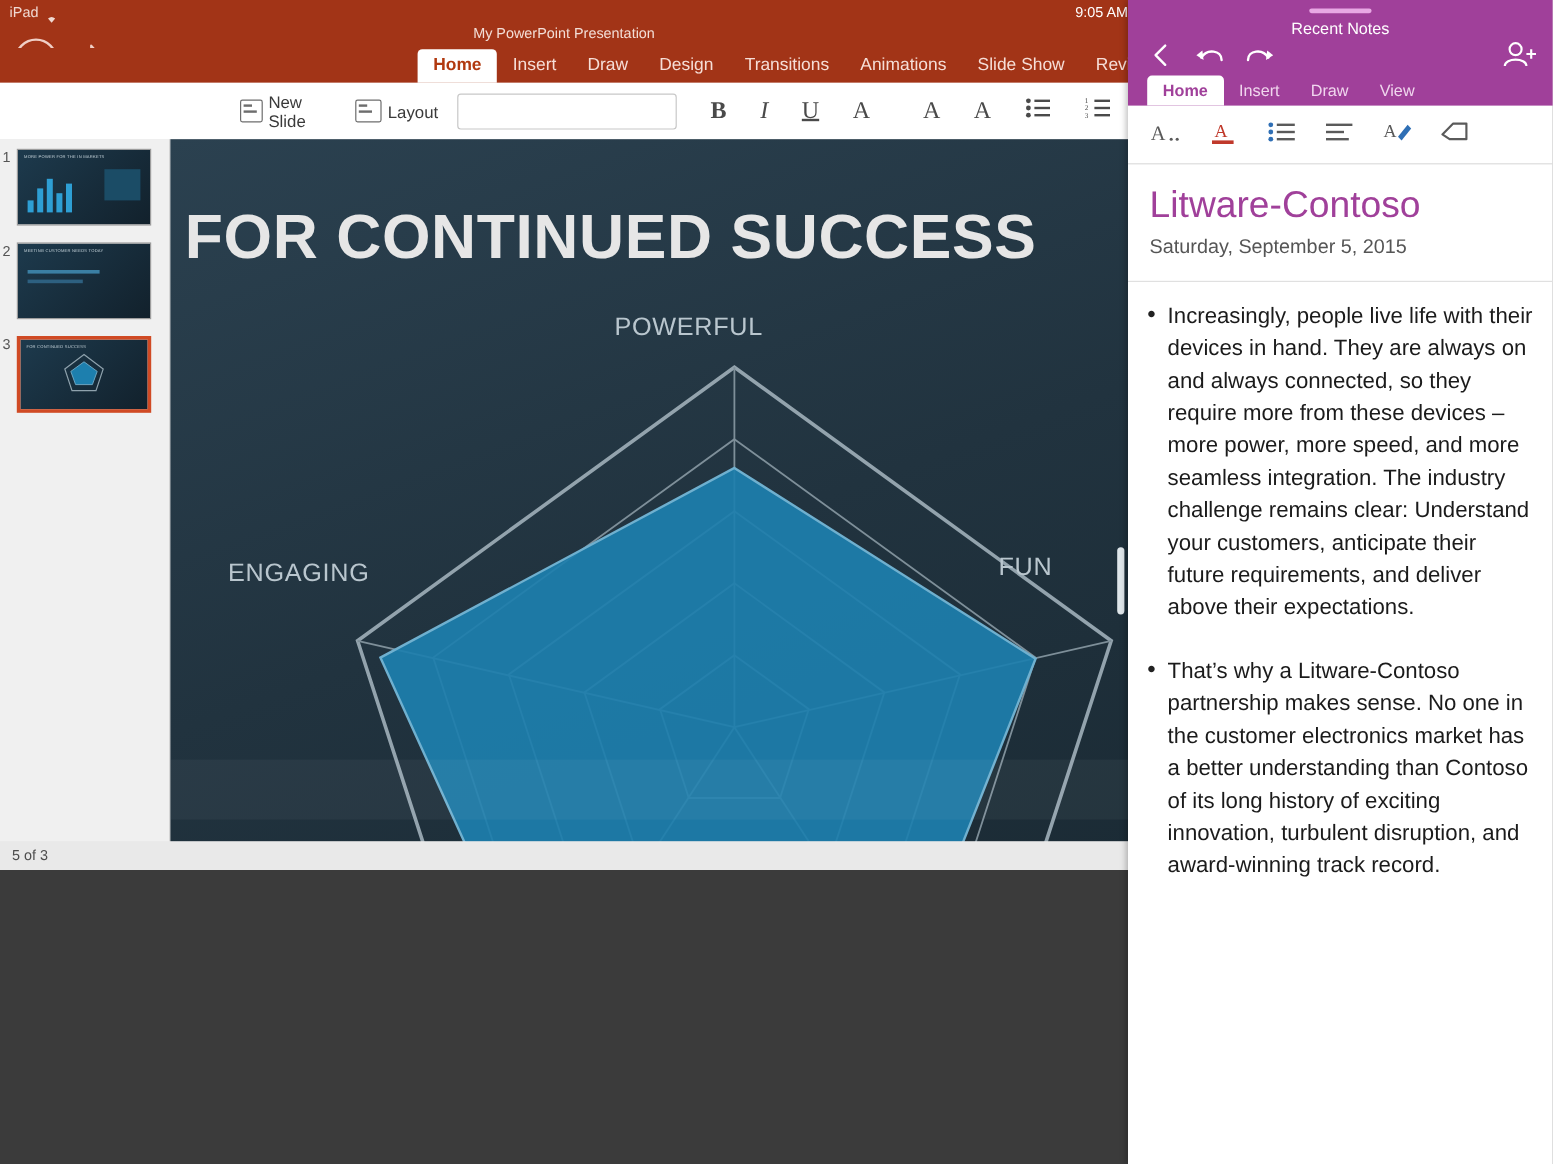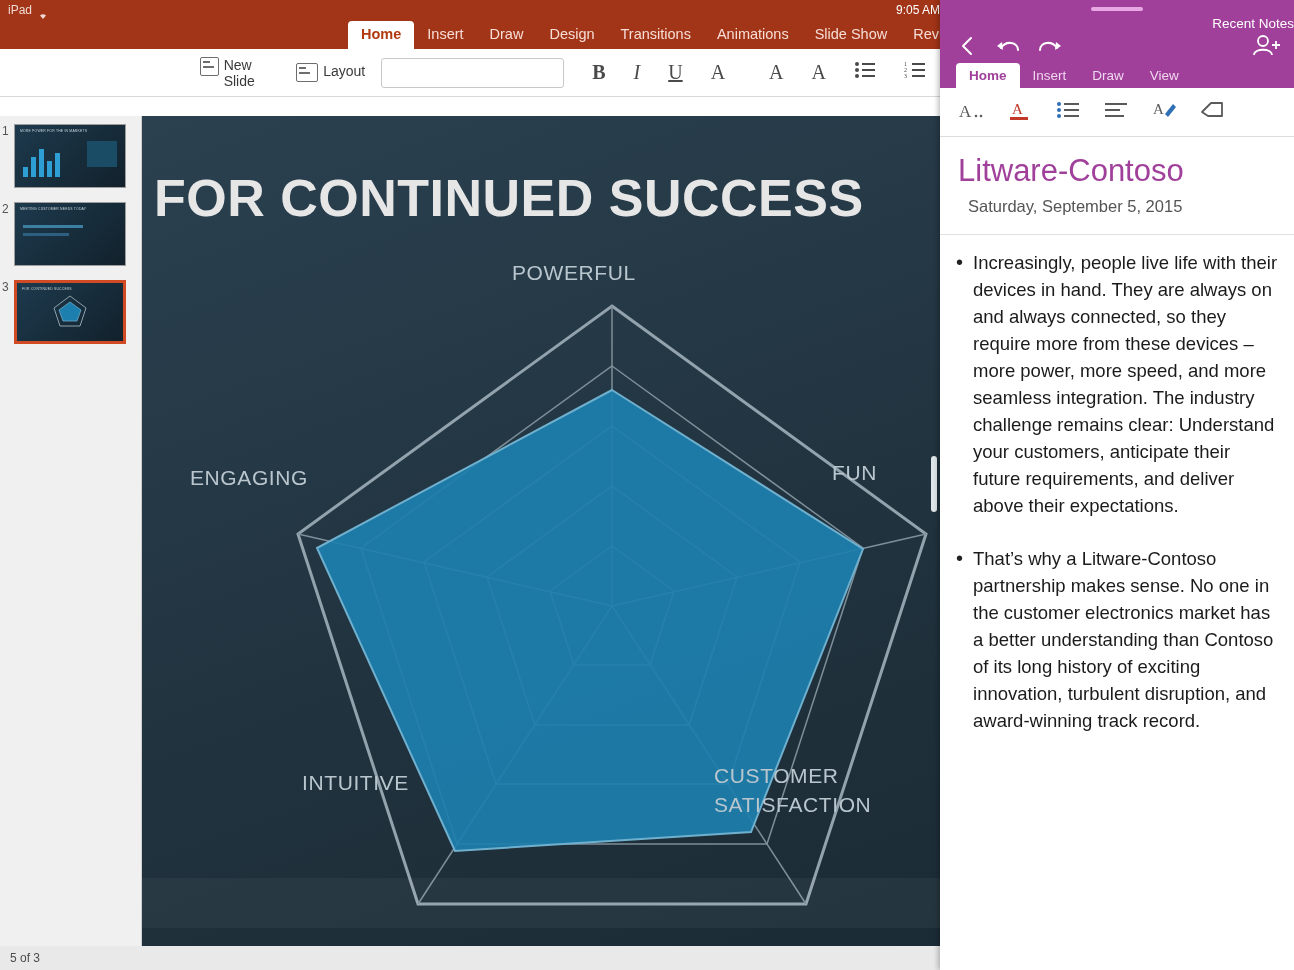--- a/index.html
+++ b/index.html
@@ -5,21 +5,21 @@
   html,body{margin:0;padding:0;}
   body{
     width:1294px;height:970px;overflow:hidden;
     font-family:"Liberation Sans",sans-serif;
     background:#3b3b3b;
     position:relative;
     -webkit-font-smoothing:antialiased;
   }
   
   #ppt{
-    position:absolute;left:0;top:0;width:940px;height:970px;
+    position:absolute;left:0;top:0;width:940px;height:725px;
     background:#fff;overflow:hidden;
   }
   .status-bar{
     position:relative;height:20px;background:#a23417;color:#f0d9d2;
     font-size:12px;line-height:20px;
   }
   .status-left{position:absolute;left:8px;top:0;display:flex;align-items:center;gap:5px;}
   .wifi{display:inline-block;width:12px;height:10px;position:relative;top:1px;}
   .status-center{position:absolute;left:0;right:0;text-align:right;font-size:12px;color:#fff;}
   .ppt-title{
@@ -32,21 +32,21 @@
   }
   .tab{
     color:#f6ded7;font-size:14.5px;padding:4px 13px 6px 13px;border-radius:4px 4px 0 0;
     line-height:18px;white-space:nowrap;
   }
   .tab.active{background:#fff;color:#b1390f;font-weight:bold;}
   .ribbon-bar{
     background:#fff;height:47px;display:flex;align-items:center;gap:0;
     border-bottom:1px solid #d7d7d7;position:relative;
   }
-  .rb-item{display:flex;gap:5px;font-size:14px;color:#3a3a3a;padding:0 10px;}
+  .rb-item{display:flex;align-items:center;gap:5px;font-size:14px;color:#3a3a3a;padding:0 10px;}
   .rb-icon{width:20px;height:17px;border:1.6px solid #6d6d6d;border-radius:2px;display:inline-block;position:relative;}
   .rb-icon:before{content:"";position:absolute;left:2px;top:3px;width:7px;height:2px;background:#6d6d6d;}
   .rb-icon:after{content:"";position:absolute;left:2px;top:8px;width:11px;height:2px;background:#6d6d6d;}
   .font-box{
     width:190px;height:26px;border:1px solid #c8c8c8;border-radius:3px;margin-left:6px;background:#fff;
   }
   .fmt{font-size:20px;color:#4a4a4a;padding:0 14px;font-family:"Liberation Serif",serif;}
   .editor{
     position:absolute;left:0;top:116px;right:0;bottom:0;background:#e9e9e9;
   }
@@ -86,30 +86,30 @@
   }
   
   .r-label{position:absolute;color:#b9c6ce;font-size:21px;letter-spacing:.6px;}
   
   #note{
     position:absolute;left:940px;top:0;width:354px;height:970px;background:#fff;overflow:hidden;
     box-shadow:-2px 0 5px rgba(0,0,0,.25);
   }
   .n-head{background:#a0409a;height:88px;position:relative;}
   .n-handle{position:absolute;left:50%;transform:translateX(-50%);top:7px;width:52px;height:4px;border-radius:2px;background:#e8a8e4;}
-  .n-recent{position:absolute;left:0;right:0;top:16px;text-align:right;color:#fff;font-size:13.5px;}
+  .n-recent{position:absolute;left:0;right:0;top:16px;text-align:center;color:#fff;font-size:13.5px;}
   .n-icons{position:absolute;top:33px;left:0;right:0;height:32px;}
   .n-ico{position:absolute;color:#fff;}
   .n-tabs{position:absolute;bottom:0;left:16px;display:flex;align-items:flex-end;gap:0;}
   .n-tab{color:#f0d6ee;font-size:13.5px;padding:5px 13px;border-radius:4px 4px 0 0;}
   .n-tab.active{background:#fff;color:#a0409a;font-weight:bold;}
   .n-toolbar{height:48px;border-bottom:1px solid #dcdcdc;display:flex;align-items:center;gap:0;padding-left:8px;}
   .n-tool{width:48px;text-align:center;color:#5a5a5a;font-size:17px;}
   .n-title{color:#a0409a;font-size:31px;padding:16px 18px 0 18px;}
-  .n-date{color:#555;font-size:16.5px;padding:8px 18px 0 28px;}
+  .n-date{color:#555;font-size:16.5px;padding:8px 18px 0 18px;}
   .n-sep{height:1px;background:#e0e0e0;margin:18px 0 0 0;}
   .n-body{padding:14px 16px 0 16px;}
   .n-bullet{display:flex;gap:10px;margin-bottom:26px;}
   .n-dot{font-size:20px;line-height:26px;color:#222;}
   .n-text{font-size:18.5px;line-height:27px;color:#1b1b1b;}
 </style>
 </head>
 <body>
 
 <div id="ppt">
@@ -119,20 +119,21 @@
       <span>iPad</span>
       <span class="wifi">
         <svg width="12" height="10" viewBox="0 0 12 10">
             <path d="M6 9 L3 5.5 A4.5 4.5 0 0 1 9 5.5 Z" fill="#f0d9d2"></path>
           </svg>
       </span>
     </div>
     <div class="status-center">9:05 AM</div>
   </div>
 
+  <div class="ppt-title">My PowerPoint Presentation</div>
 
   <div style="position:absolute;left:10px;top:24px;width:330px;height:64px;">
     <div style="position:absolute;left:2px;top:8px;width:32px;height:32px;border:2px solid #f0cfc6;border-radius:50%;">
       <svg width="28" height="28" viewBox="0 0 28 28">
           <path d="M17 8 L11 14 L17 20" stroke="#f0cfc6" stroke-width="2.2" fill="none" stroke-linecap="round" stroke-linejoin="round"></path>
         </svg>
     </div>
     <div style="position:absolute;left:48px;top:11px;">
       <svg width="28" height="26" viewBox="0 0 28 26">
           <path d="M4 20 C4 11 12 8 18 8 L18 3 L25 11 L18 19 L18 14 C12 14 7 15 4 20 Z" stroke="#f0cfc6" stroke-width="1.8" fill="none" stroke-linejoin="round"></path>

